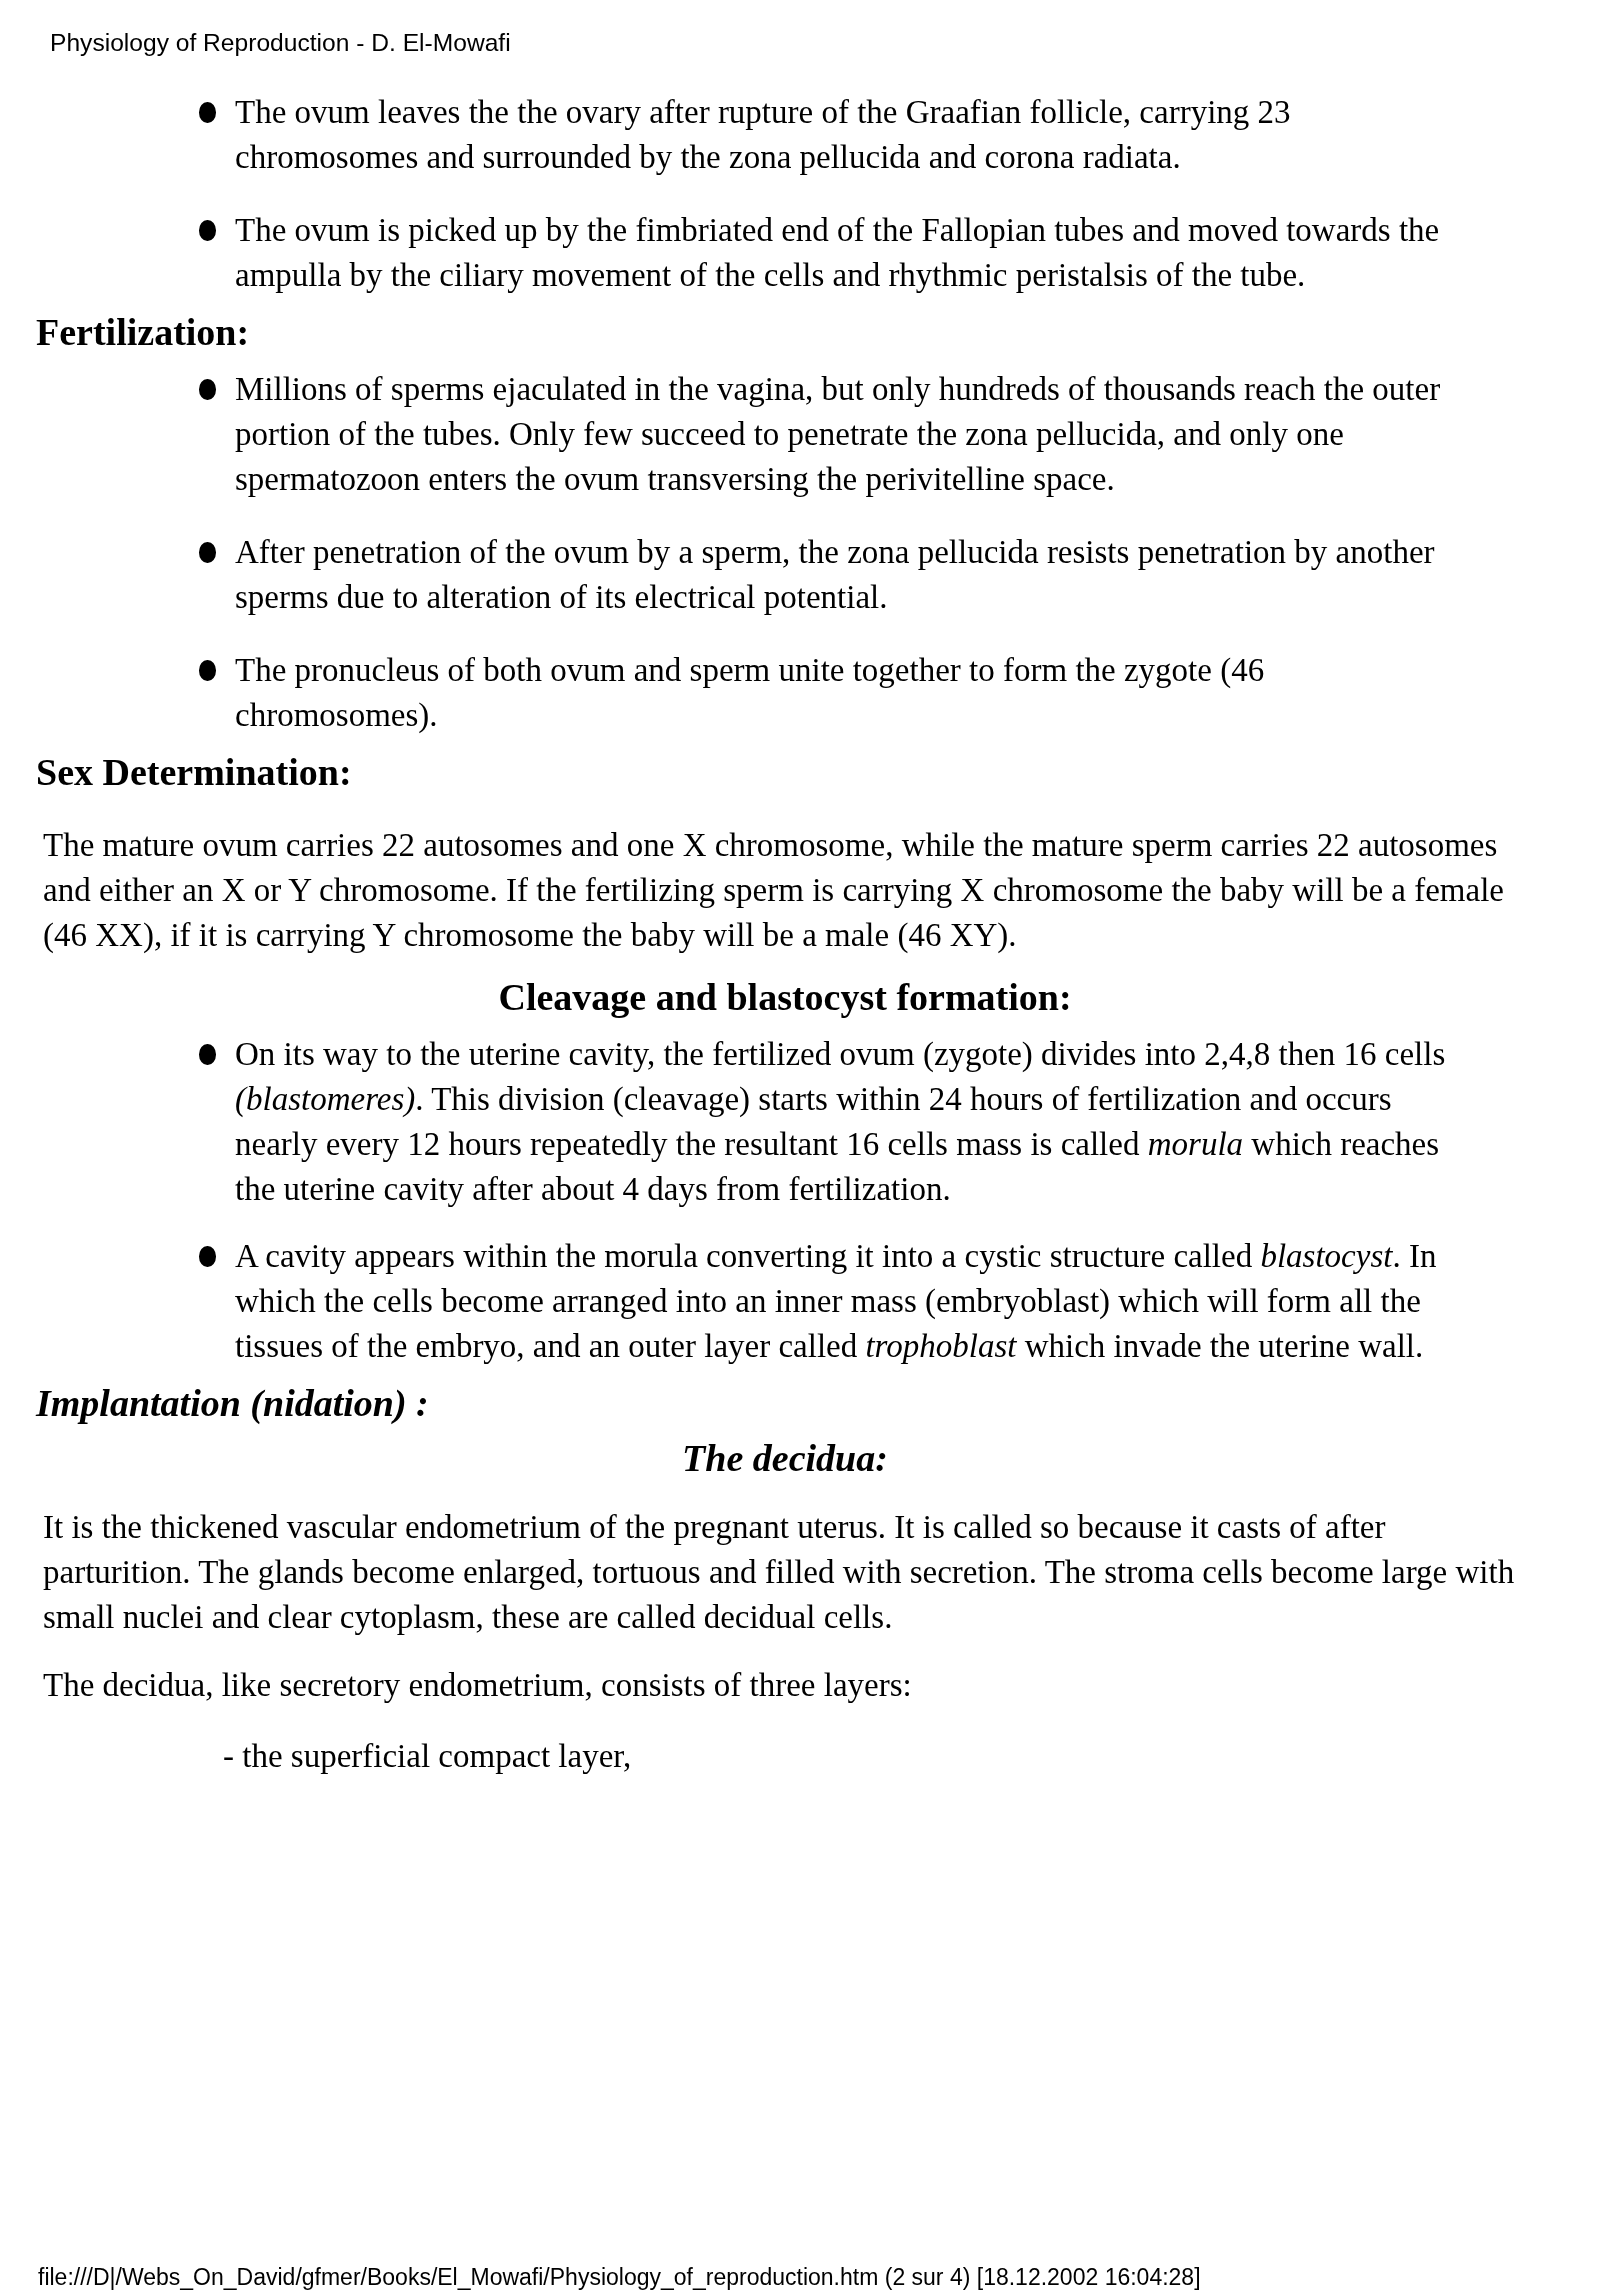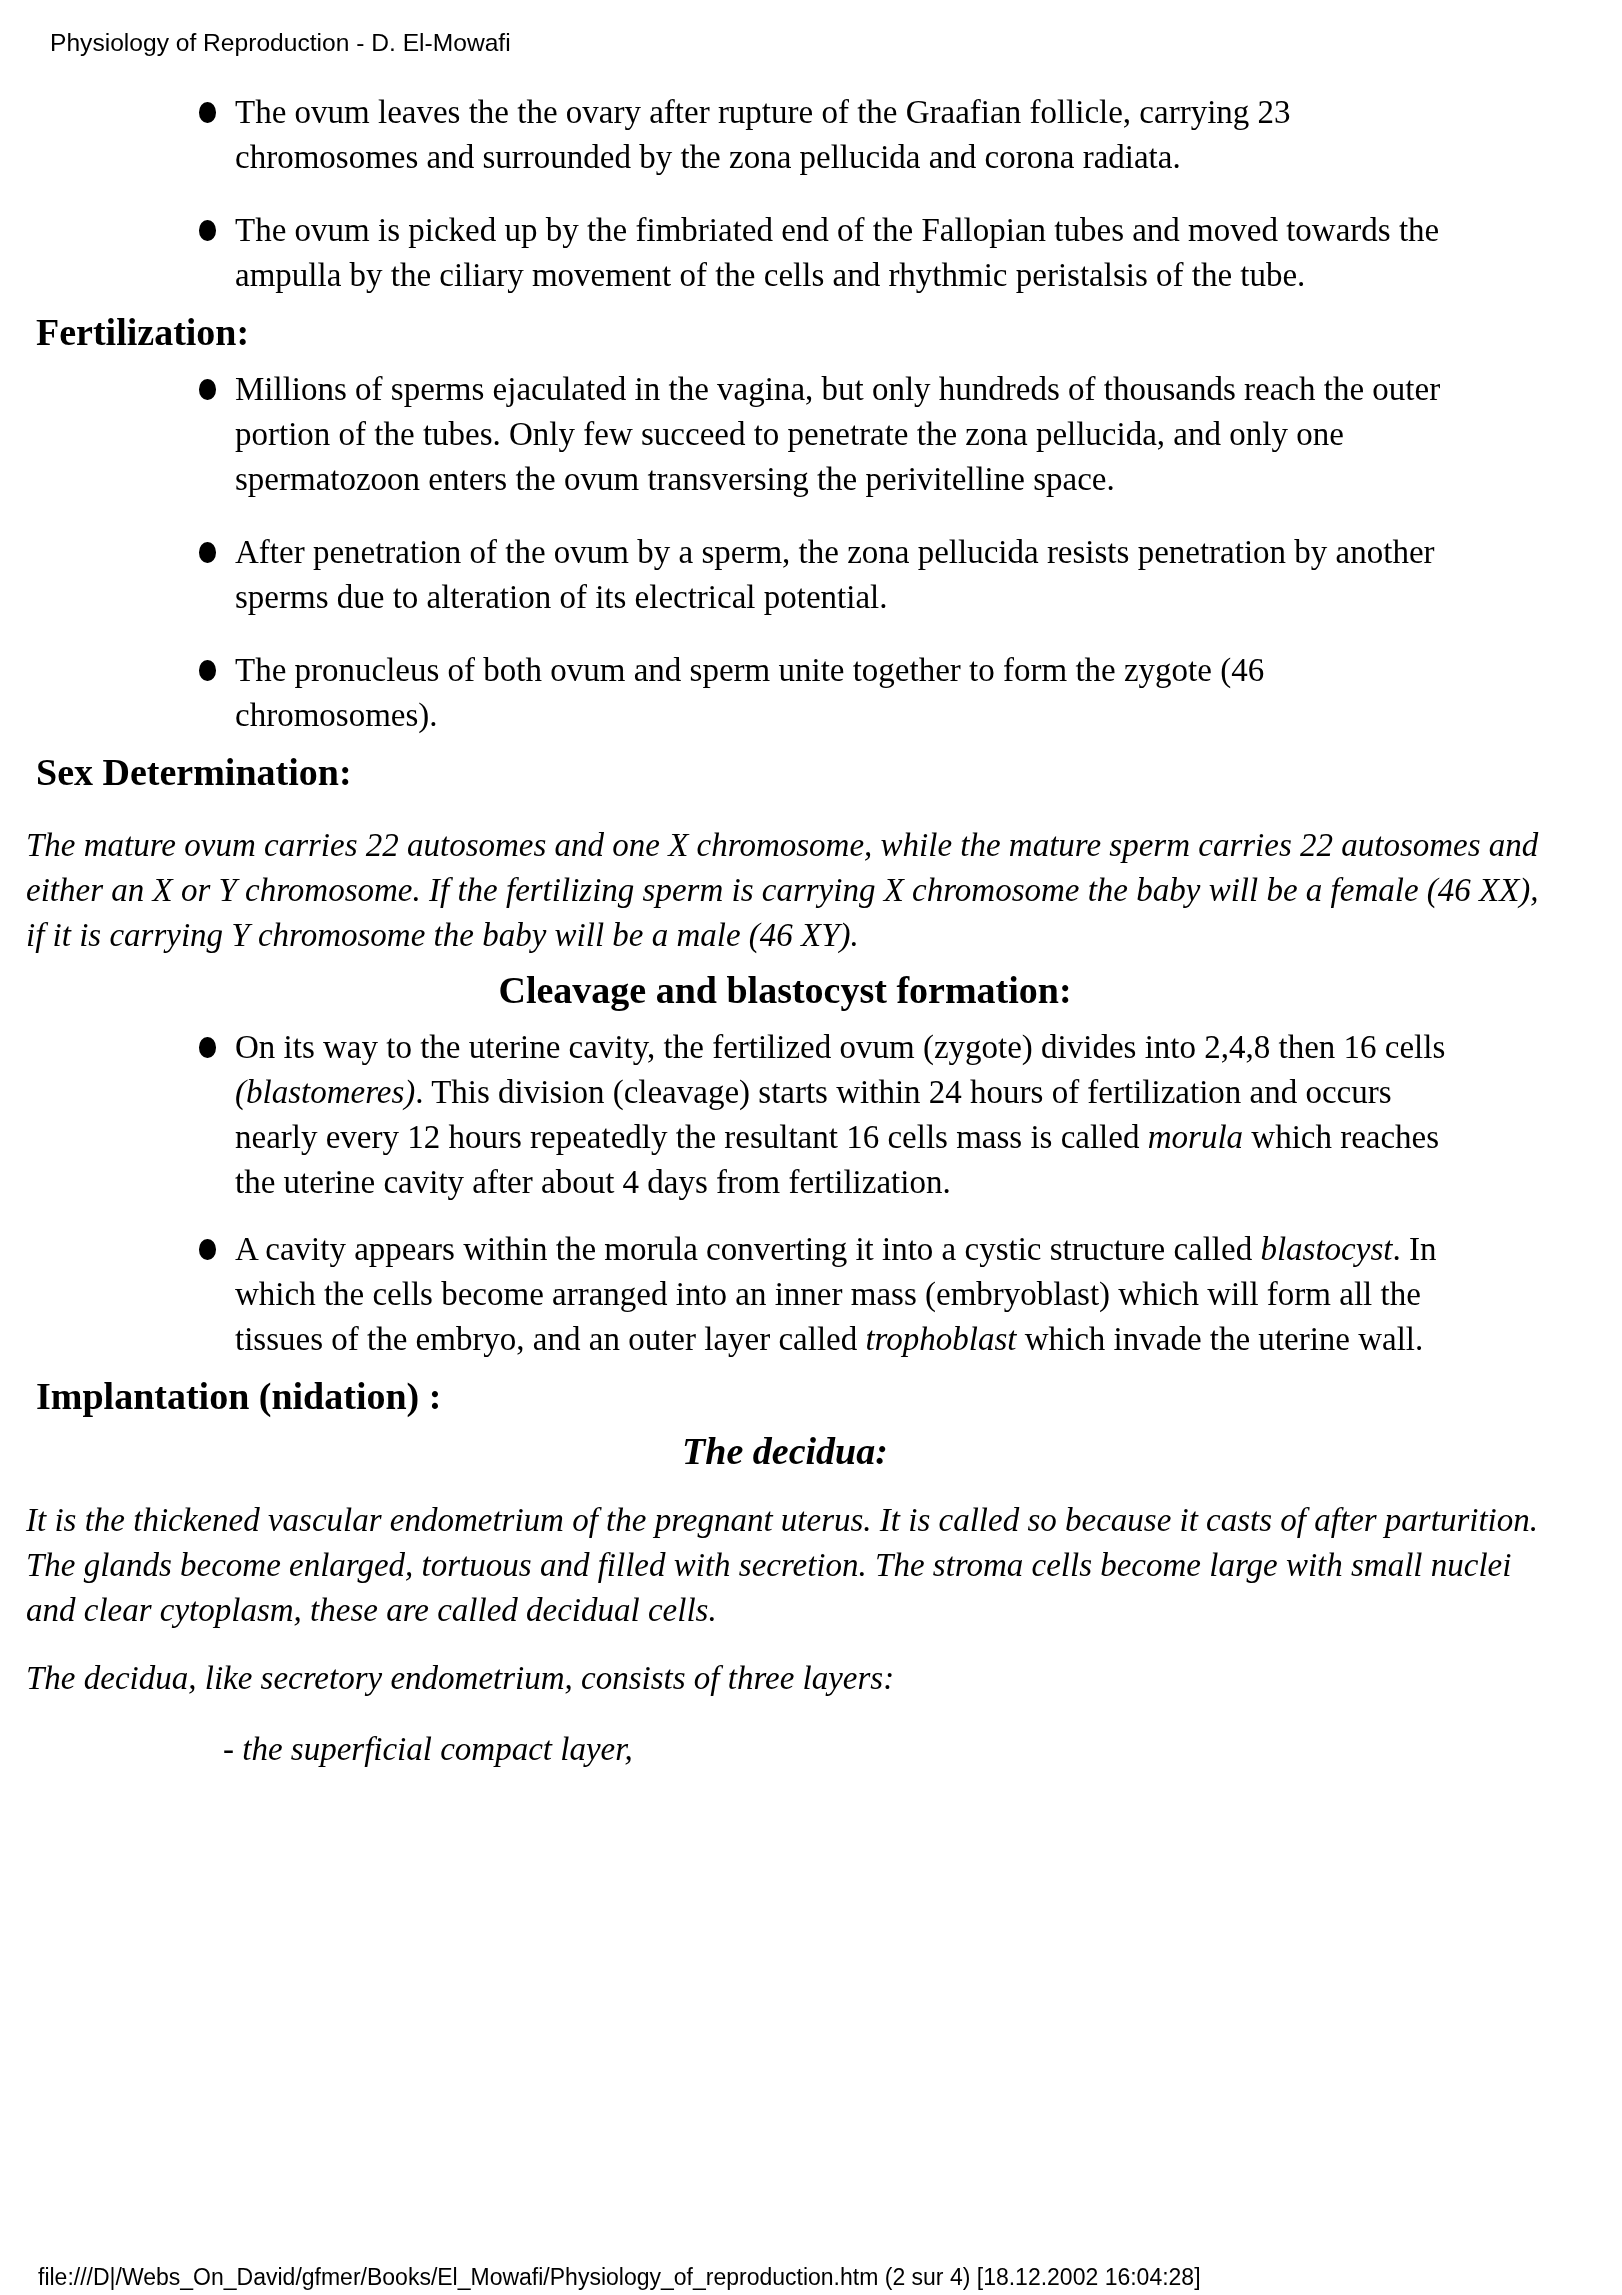--- a/index.html
+++ b/index.html
@@ -60,30 +60,30 @@
     font-weight: bold;
   }
   h3.sub-heading {
     margin: 0;
     font-size: 38px;
     line-height: 45px;
     font-weight: bold;
     font-style: italic;
     text-align: center;
   }
-  p { margin: 0; font-style: italic; }
+  p { margin: 17px; }
   .it { font-style: italic; }
 
   .h-fertilization { margin-top: 20.6px; }
   .list-fertilization { margin-top: 30px; }
   .h-sex { margin-top: 11px; }
   .p-sex { margin-top: 28px; }
   .h-cleavage { margin-top: 21.4px; text-align: center; }
   .list-cleavage { margin-top: 29px; }
-  .h-implantation { margin-top: 87px; }
+  .h-implantation { margin-top: 87px; font-style: italic; }
   .h-decidua { margin-top: 28.5px; }
   .p-decidua-1 { margin-top: 24px; }
   .p-decidua-2 { margin-top: 23px; }
   .p-layer-dash { margin-top: 26px; margin-left: 197px; }
 
   .page-footer {
     position: absolute;
     top: 2264px;
     left: 38px;
     font-family: "Liberation Sans", sans-serif;

